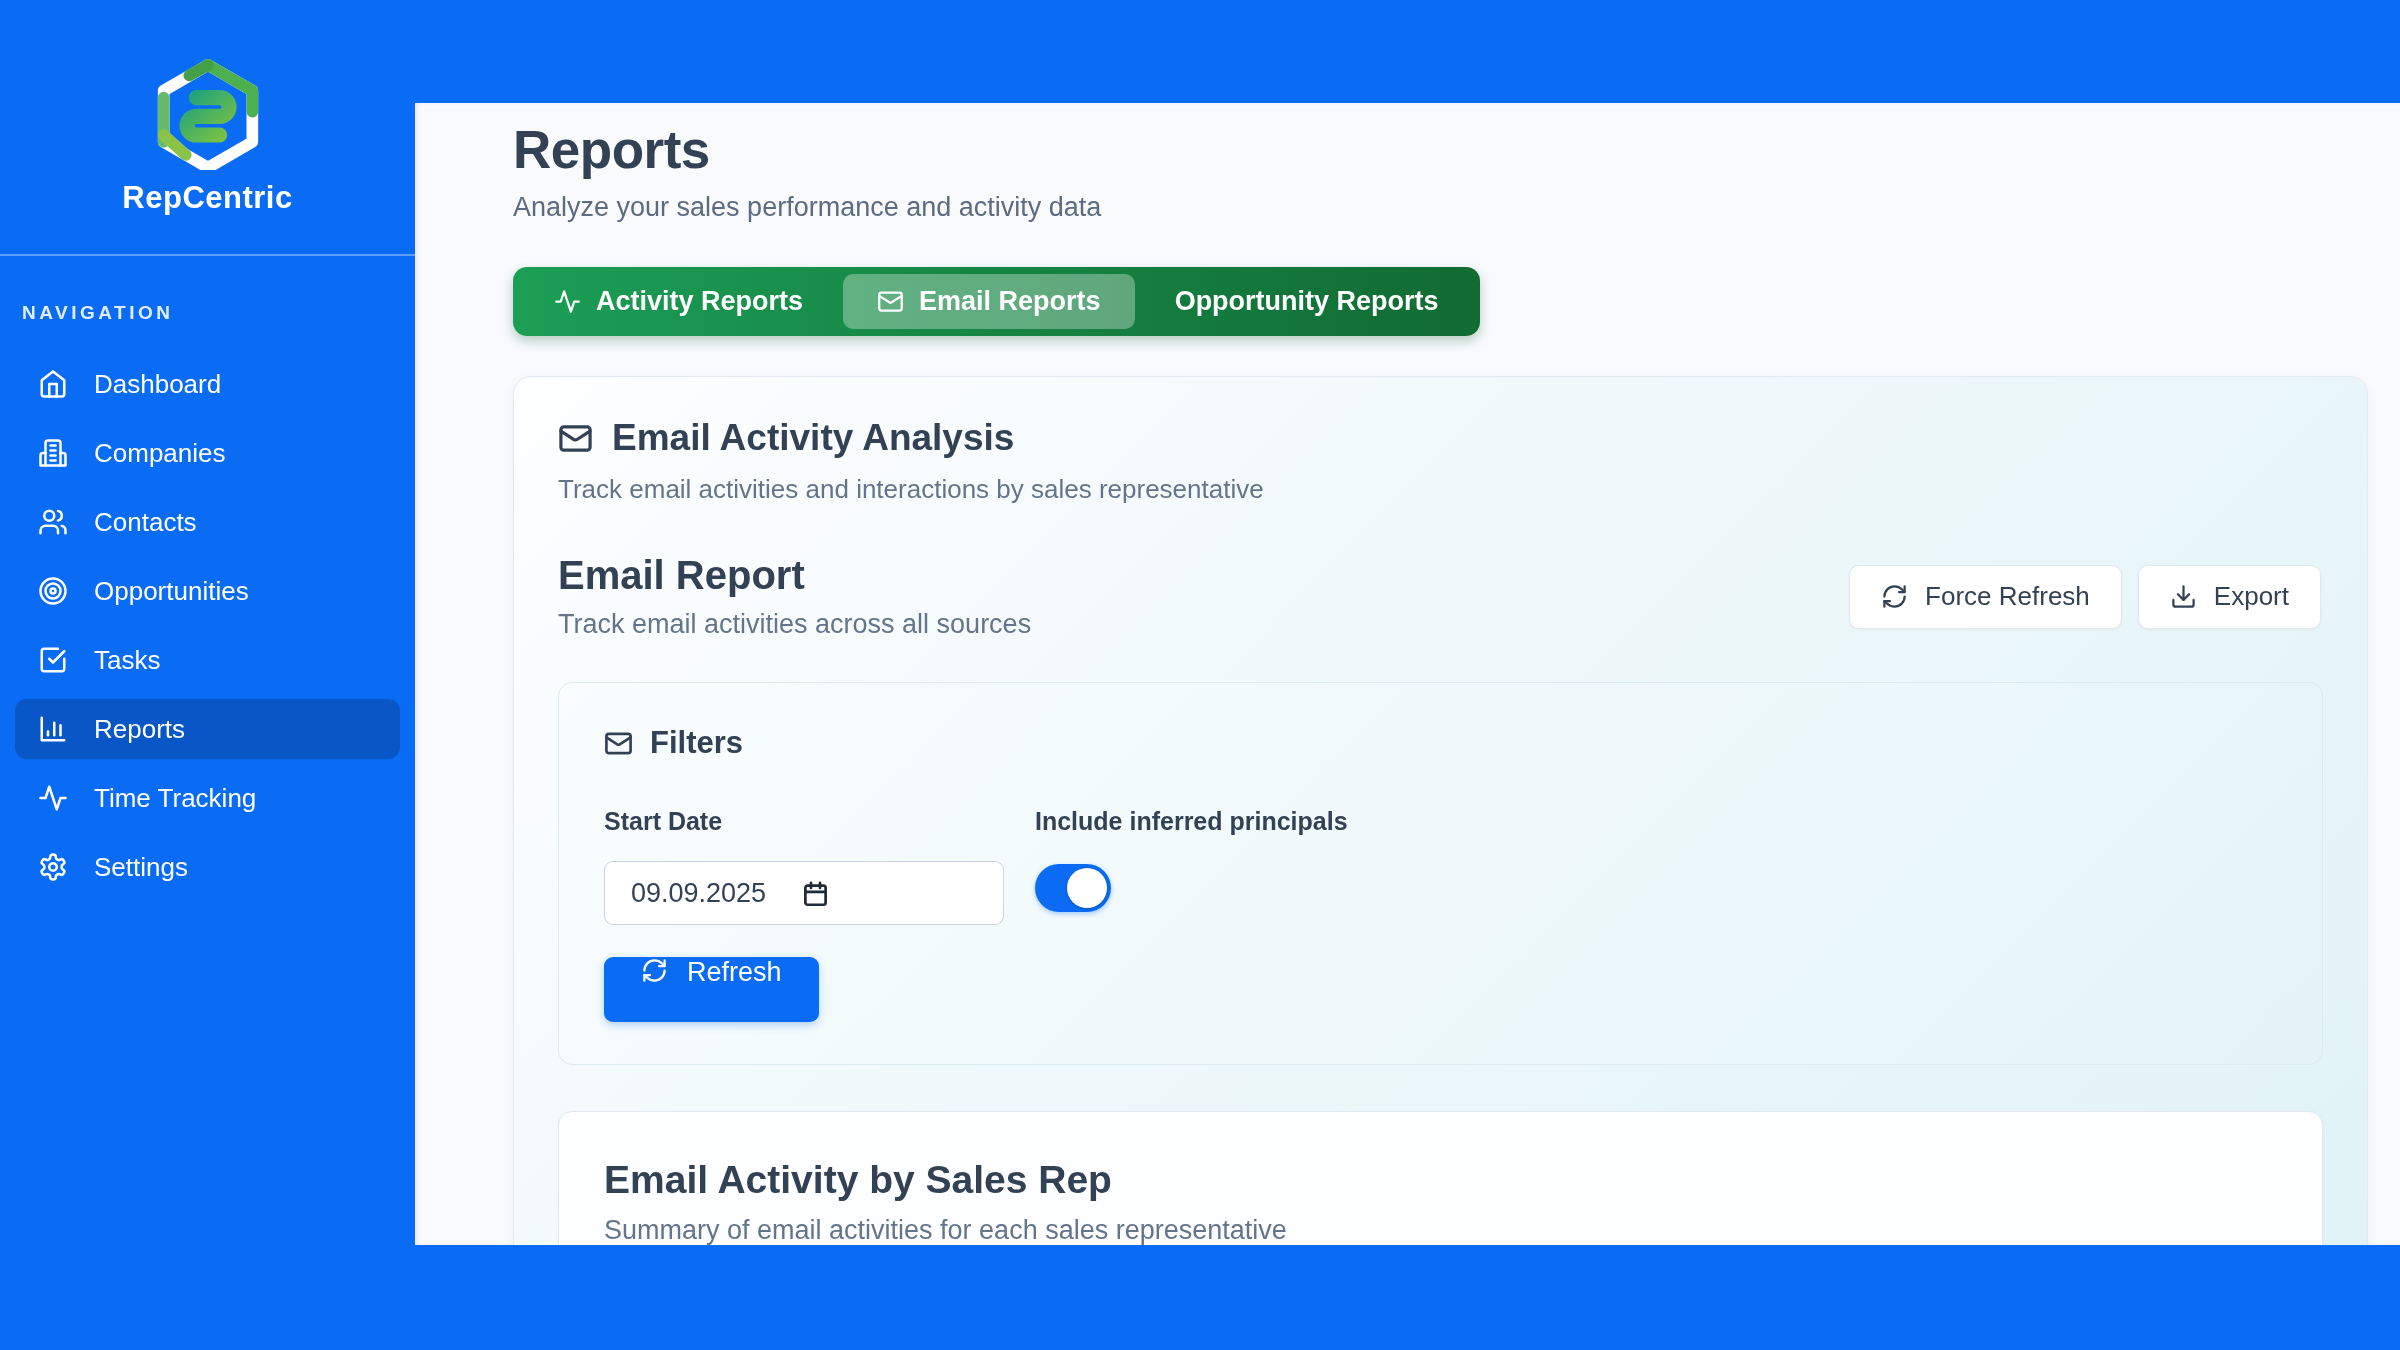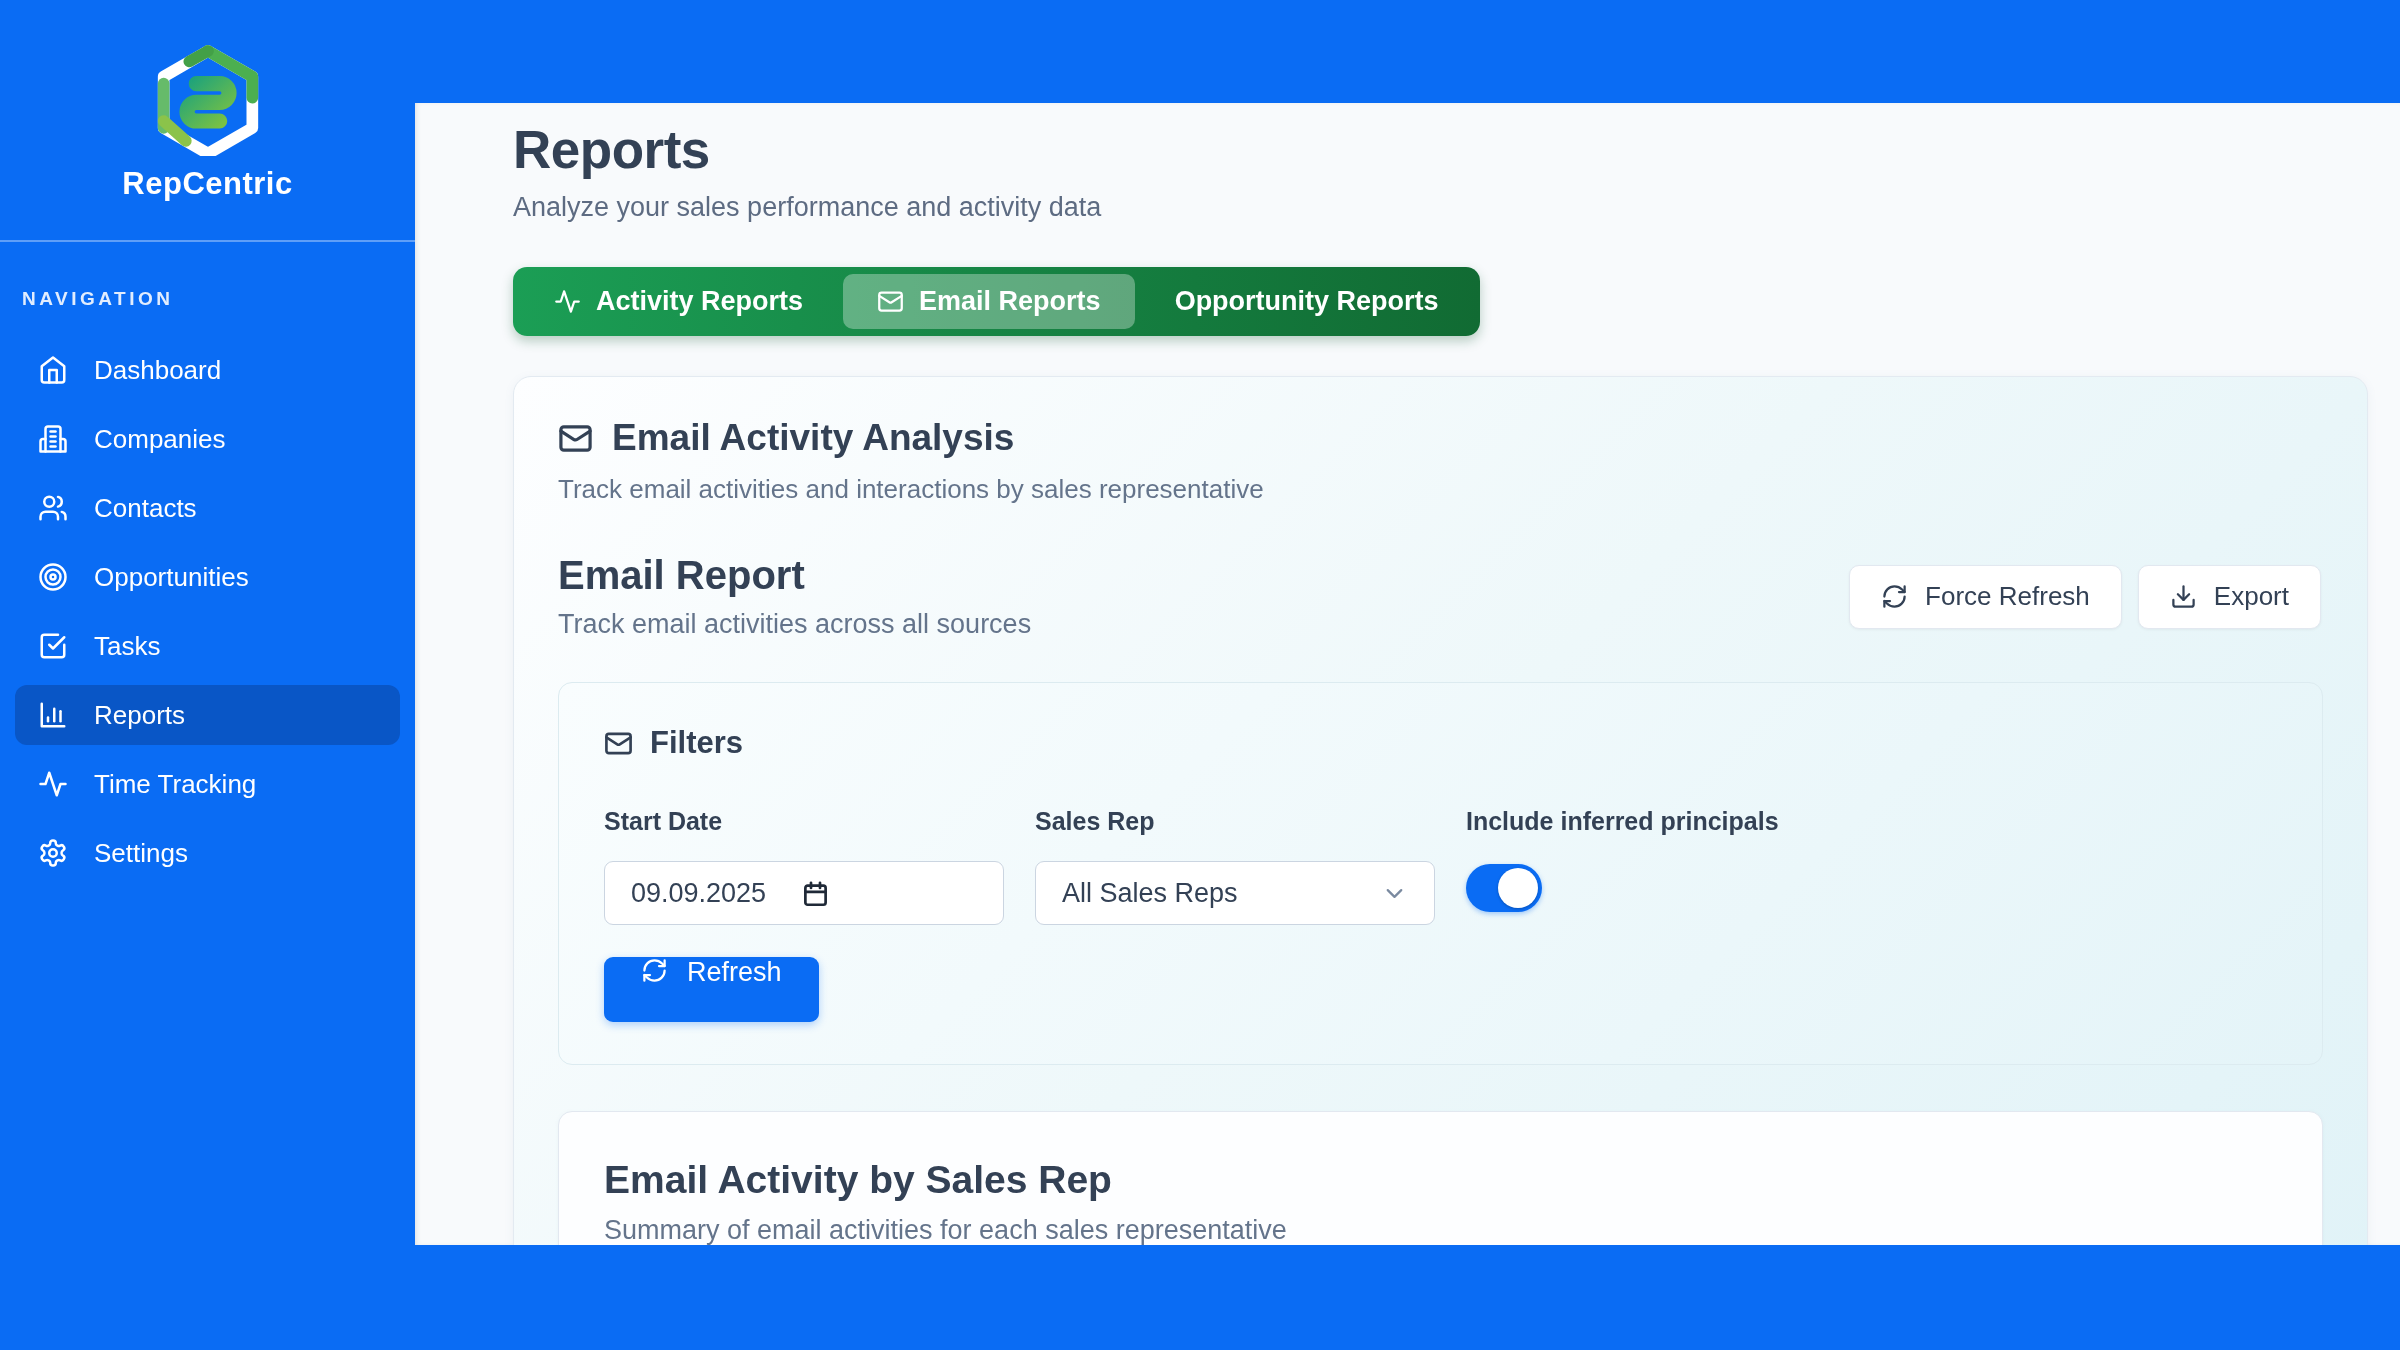--- a/index.html
+++ b/index.html
@@ -6,21 +6,21 @@
   html,body { width:2400px; height:1350px; overflow:hidden; }
   body {
     background:#0a6cf4;
     font-family:"Liberation Sans", sans-serif;
     color:#334155;
     position:relative;
   }
 
   
   .sidebar { position:absolute; left:0; top:0; width:415px; height:1350px; background:#0a6cf4; }
-  .logo-block { padding-top:44px; display:flex; flex-direction:column; align-items:center; }
+  .logo-block { padding-top:58px; display:flex; flex-direction:column; align-items:center; }
   .logo-text { margin-top:10px; font-size:31px; font-weight:700; color:#ffffff; letter-spacing:.5px; }
   .side-divider { margin-top:38px; width:100%; border-bottom:2px solid rgba(255,255,255,.35); }
   .nav-label { margin:46px 0 0 22px; font-size:19px; font-weight:600; letter-spacing:3.5px; color:rgba(255,255,255,.88); }
   .nav { margin-top:30px; padding:0 15px; display:flex; flex-direction:column; gap:9px; }
   .nav-item { height:60px; display:flex; align-items:center; gap:26px; padding:0 23px; border-radius:12px; color:#ffffff; font-size:26px; font-weight:500; cursor:pointer; }
   .nav-item.active { background:#0956c6; }
   .nav-item svg { width:30px; height:30px; flex:0 0 30px; }
 
   
   .content {
@@ -258,29 +258,20 @@
             <span>09.09.2025</span>
             <svg class="icon cal-icon" viewBox="0 0 24 24" style="stroke-width:2.4">
                 <rect x="3" y="5" width="18" height="17" rx="2"></rect>
                 <line x1="16" y1="2.5" x2="16" y2="7"></line>
                 <line x1="8" y1="2.5" x2="8" y2="7"></line>
                 <line x1="3" y1="10.5" x2="21" y2="10.5"></line>
               </svg>
           </div>
         </div>
         <div>
-          <div class="f-label">Sales Rep</div>
-          <div class="f-field f-select">
-            <span>All Sales Reps</span>
-            <svg class="icon chev" viewBox="0 0 24 24">
-                <path d="m6 9 6 6 6-6"></path>
-              </svg>
-          </div>
-        </div>
-        <div>
           <div class="f-label">Include inferred principals</div>
           <div class="toggle">
             <div class="knob"></div>
           </div>
         </div>
       </div>
 
       <div class="refresh-btn">
         <svg class="icon" viewBox="0 0 24 24">
             <path d="M3 12a9 9 0 0 1 9-9 9.75 9.75 0 0 1 6.74 2.74L21 8"></path>

